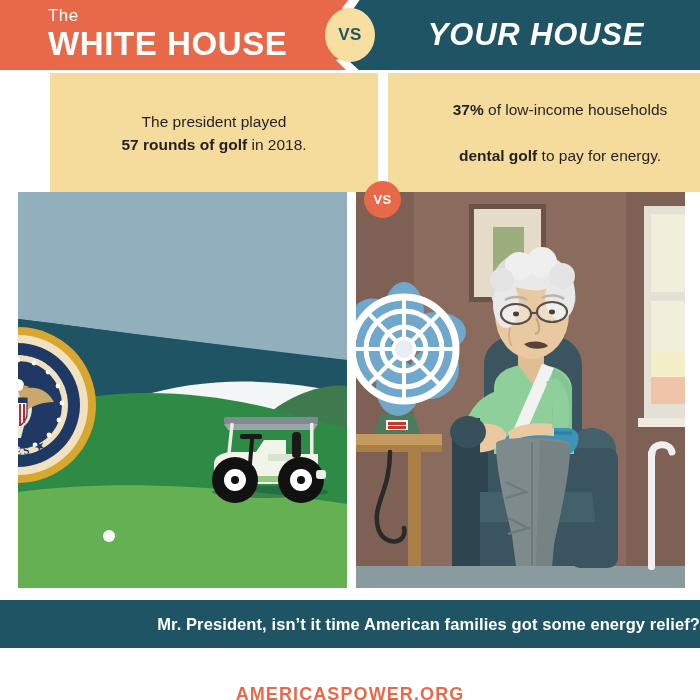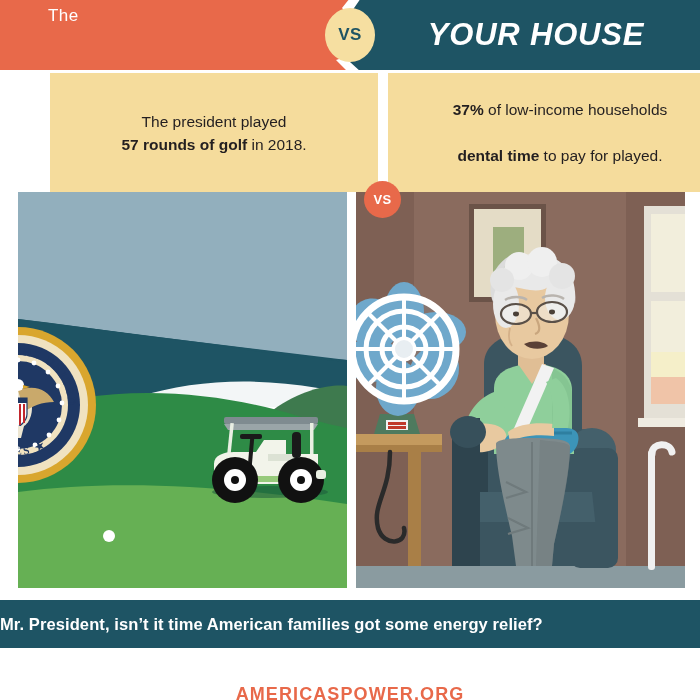--- a/index.html
+++ b/index.html
@@ -40,23 +40,22 @@
   .header-zig {
     position: absolute;
     left: 330px; top: -2px;
     width: 44px; height: 74px;
   }
   .header-left-text {
     position: absolute;
     left: 0; top: 6px;
     width: 300px;
     text-align: left;
-    padding-left: 36px;
+    padding-left: 48px;
     color: #ffffff;
-    margin-left: 12px;
   }
   .the-word {
     font-size: 17px;
     font-weight: normal;
     letter-spacing: 0.4px;
     line-height: 19px;
   }
   .wh-word {
     font-size: 33px;
     font-weight: bold;
@@ -159,21 +158,21 @@
   .scene-right { left: 356px; }
 
   
   .cta-bar {
     position: absolute;
     left: 0; top: 600px;
     width: 700px; height: 48px;
     background: #1E5464;
     display: flex;
     align-items: center;
-    justify-content: flex-start;
+    justify-content: flex-end;
   }
   .cta-text {
     color: #ffffff;
     font-size: 16.5px;
     font-weight: bold;
     letter-spacing: 0.1px;
   }
   .url-bar {
     position: absolute;
     left: 0; top: 668px;
@@ -199,40 +198,41 @@
     <div class="header-left"></div>
     <div class="header-right"></div>
 
     <svg class="header-zig" viewBox="0 0 44 74">
       <polygon points="20,0 30,0 20,14 32,16 18,32 30,34 16,50 28,52 18,66 30,74 18,74 6,62 18,58 6,44 20,40 8,26 22,22 12,10" fill="#ffffff"></polygon>
       <polygon points="22,0 31,0 22,13 33,15 20,30 31,33 18,48 29,51 20,64 31,74 24,74 14,62 25,58 14,45 26,41 15,27 27,23 17,11" fill="#ffffff"></polygon>
     </svg>
 
     <div class="header-left-text">
       <div class="the-word">The</div>
+      <div class="wh-word">WHITE HOUSE</div>
     </div>
 
     <div class="header-right-text">YOUR HOUSE</div>
 
     <div class="badge-top">VS</div>
   </div>
 
   <div class="stat-band">
     <div class="stat-left">
       <div class="stat-text">
         <span>The president played</span><br>
         <b>57 rounds of golf</b><span> in 2018.</span>
       </div>
     </div>
 
     <div class="stat-right">
       <div class="stat-text">
         <b>37%</b><span> of low-income households</span><br>
         <br>
-        <b>dental time</b><span> to pay for played.</span>
+        <b>dental golf</b><span> to pay for energy.</span>
       </div>
     </div>
 
     <div class="badge-mid">VS</div>
   </div>
 
   <div class="illus">
 
     <div class="scene scene-left">
       <svg width="329" height="396" viewBox="0 0 329 396">

